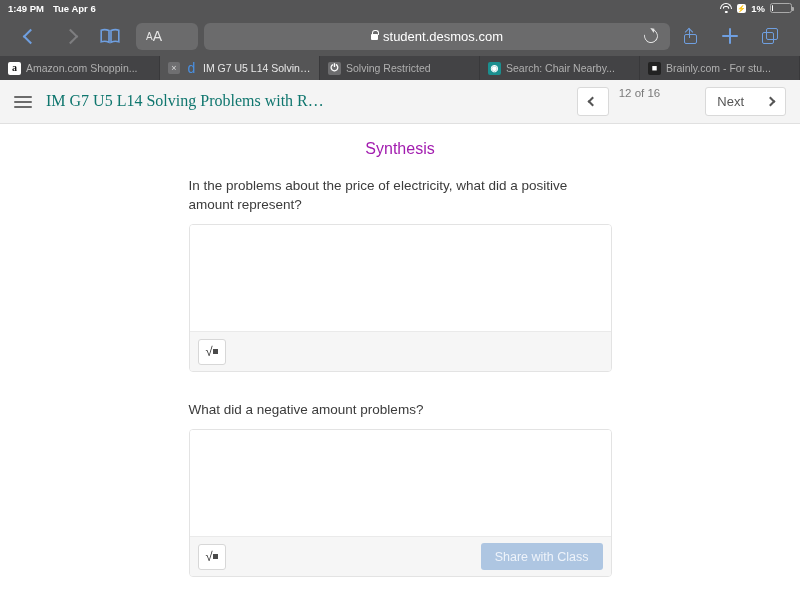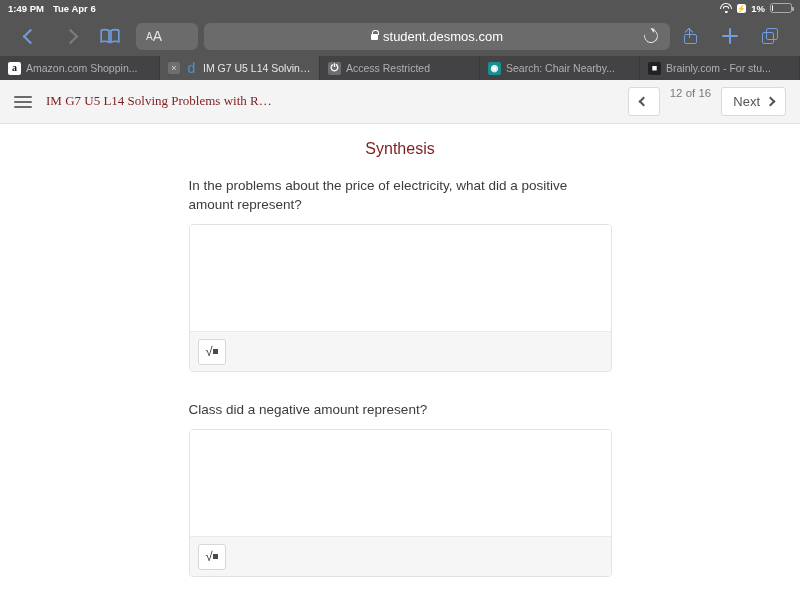--- a/index.html
+++ b/index.html
@@ -156,42 +156,42 @@
   
   .app-header {
     height: 44px; background: #f4f4f4; border-bottom: 1px solid #e0e0e0;
     display: flex; align-items: center; padding: 0 14px;
   }
   .hamburger { width: 18px; display: flex; flex-direction: column; gap: 3px;
     margin-right: 14px; }
   .hamburger span { height: 2px; background: #6b6b6b; border-radius: 1px; }
   .title-block { display: flex; flex-direction: column; justify-content: center; }
   .activity-title {
-    font-family: "Liberation Serif", serif; font-size: 13px;
-    color: #7f1d1d; line-height: 1.15;
+    font-family: "Liberation Serif", serif; font-size: 16px;
+    color: #0f766e; line-height: 1.15;
   }
   .activity-author { font-size: 10px; color: #9a9a9a; margin-top: 1px; }
   .nav-block { margin-left: auto; display: flex; align-items: flex-start; gap: 10px; }
   .nav-btn {
     height: 29px; background: #fff; border: 1px solid #d9d9d9; border-radius: 3px;
     display: flex; align-items: center; justify-content: center;
     color: #555; font-size: 13px;
   }
   .nav-prev { width: 32px; }
-  .nav-next { padding: 0 11px; gap: 7px; }
+  .nav-next { padding: 0 11px; gap: 23px; margin-left: 35px; }
   .nav-count { font-size: 11.5px; color: #7a7a7a; }
   .nav-arrow { width: 7px; height: 7px; border-right: 2px solid #555;
     border-bottom: 2px solid #555; }
   .nav-arrow.l { transform: rotate(135deg); }
   .nav-arrow.r { transform: rotate(-45deg); }
 
   
   .content { padding-top: 16px; }
   .screen-title {
-    text-align: center; font-size: 16px; color: #7f1d1d; margin-bottom: 18px;
+    text-align: center; font-size: 16px; color: #a21caf; margin-bottom: 18px;
   }
   .qblock { width: 423px; margin: 0 auto; }
   .question {
     font-size: 13.5px; color: #3b3b3b; line-height: 1.42; margin-bottom: 10px;
   }
   .answer-card {
     border: 1px solid #e3e3e3; border-radius: 4px; background: #fff; overflow: hidden;
   }
   .answer-area { height: 106px; background: #fff; }
   .answer-footer {
@@ -283,21 +283,21 @@
     <span class="favicon fav-amazon">a</span>
     <span class="tab-label">Amazon.com Shoppin...</span>
   </div>
   <div class="tab active">
     <span class="tab-close">×</span>
     <span class="favicon fav-desmos">d</span>
     <span class="tab-label">IM G7 U5 L14 Solving...</span>
   </div>
   <div class="tab">
     <span class="favicon fav-power">⏻</span>
-    <span class="tab-label">Access Restricted</span>
+    <span class="tab-label">Solving Restricted</span>
   </div>
   <div class="tab">
     <span class="favicon fav-search">◉</span>
     <span class="tab-label">Search: Chair Nearby...</span>
   </div>
   <div class="tab">
     <span class="favicon fav-brainly">■</span>
     <span class="tab-label">Brainly.com - For stu...</span>
   </div>
 </div>
@@ -336,25 +336,26 @@
             <span>√</span><span class="box"></span>
           </span>
         </div>
       </div>
     </div>
   </div>
 
   <div class="gap"></div>
 
   <div class="qblock">
-    <div class="question">Class did a negative amount represent?</div>
+    <div class="question">What did a negative amount problems?</div>
     <div class="answer-card">
       <div class="answer-area" contenteditable="true" style=""></div>
       <div class="answer-footer">
         <div class="math-btn">
           <span class="radical">
             <span>√</span><span class="box"></span>
           </span>
         </div>
+        <button class="share-btn">Share with Class</button>
       </div>
     </div>
   </div>
 </div>
 
 </body></html>

